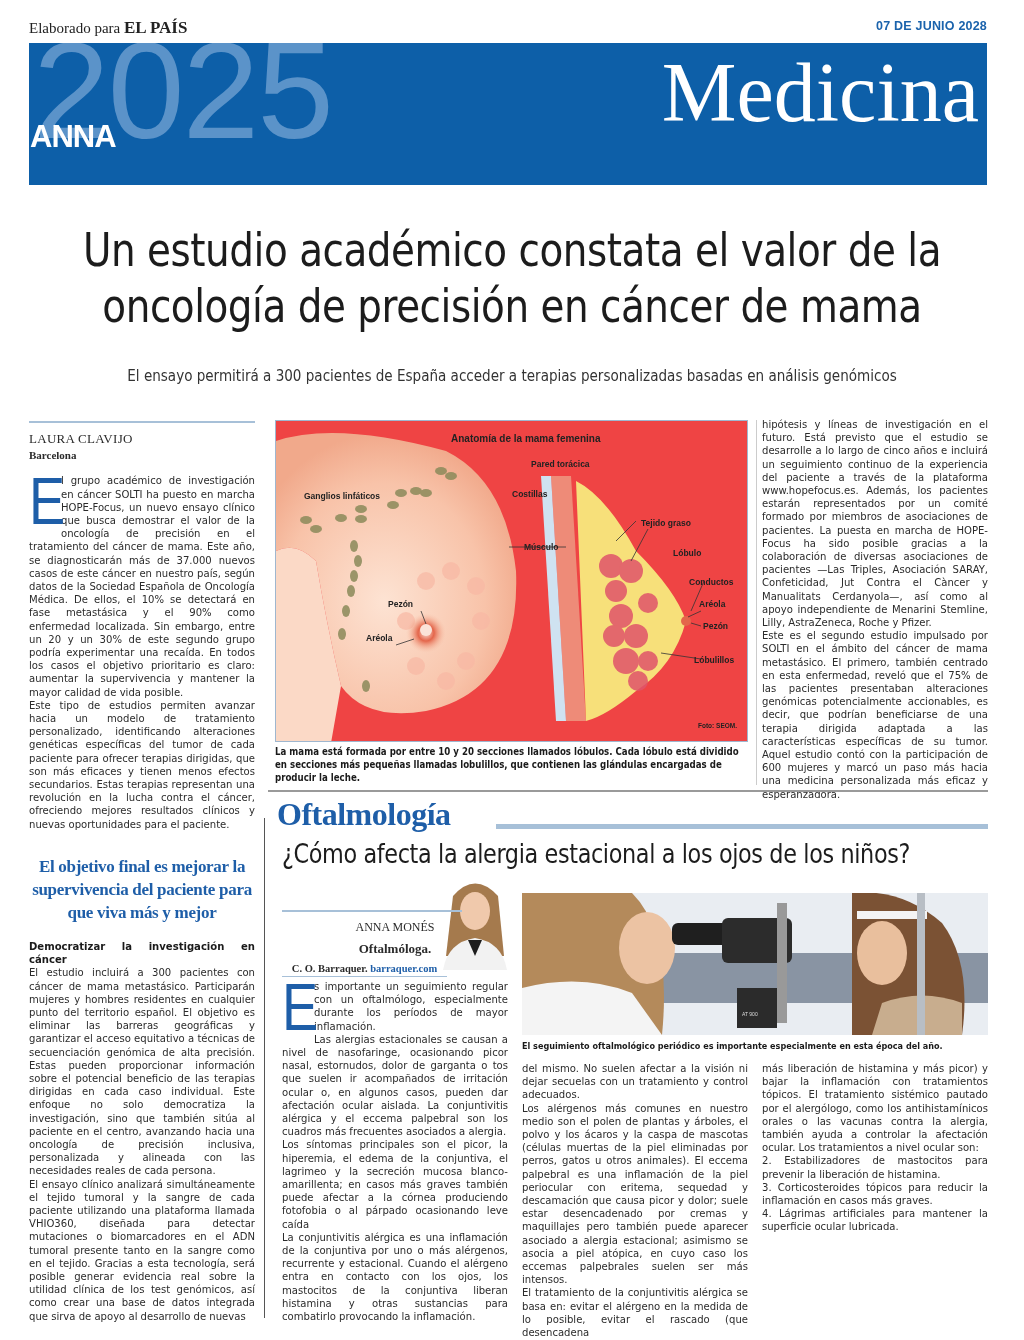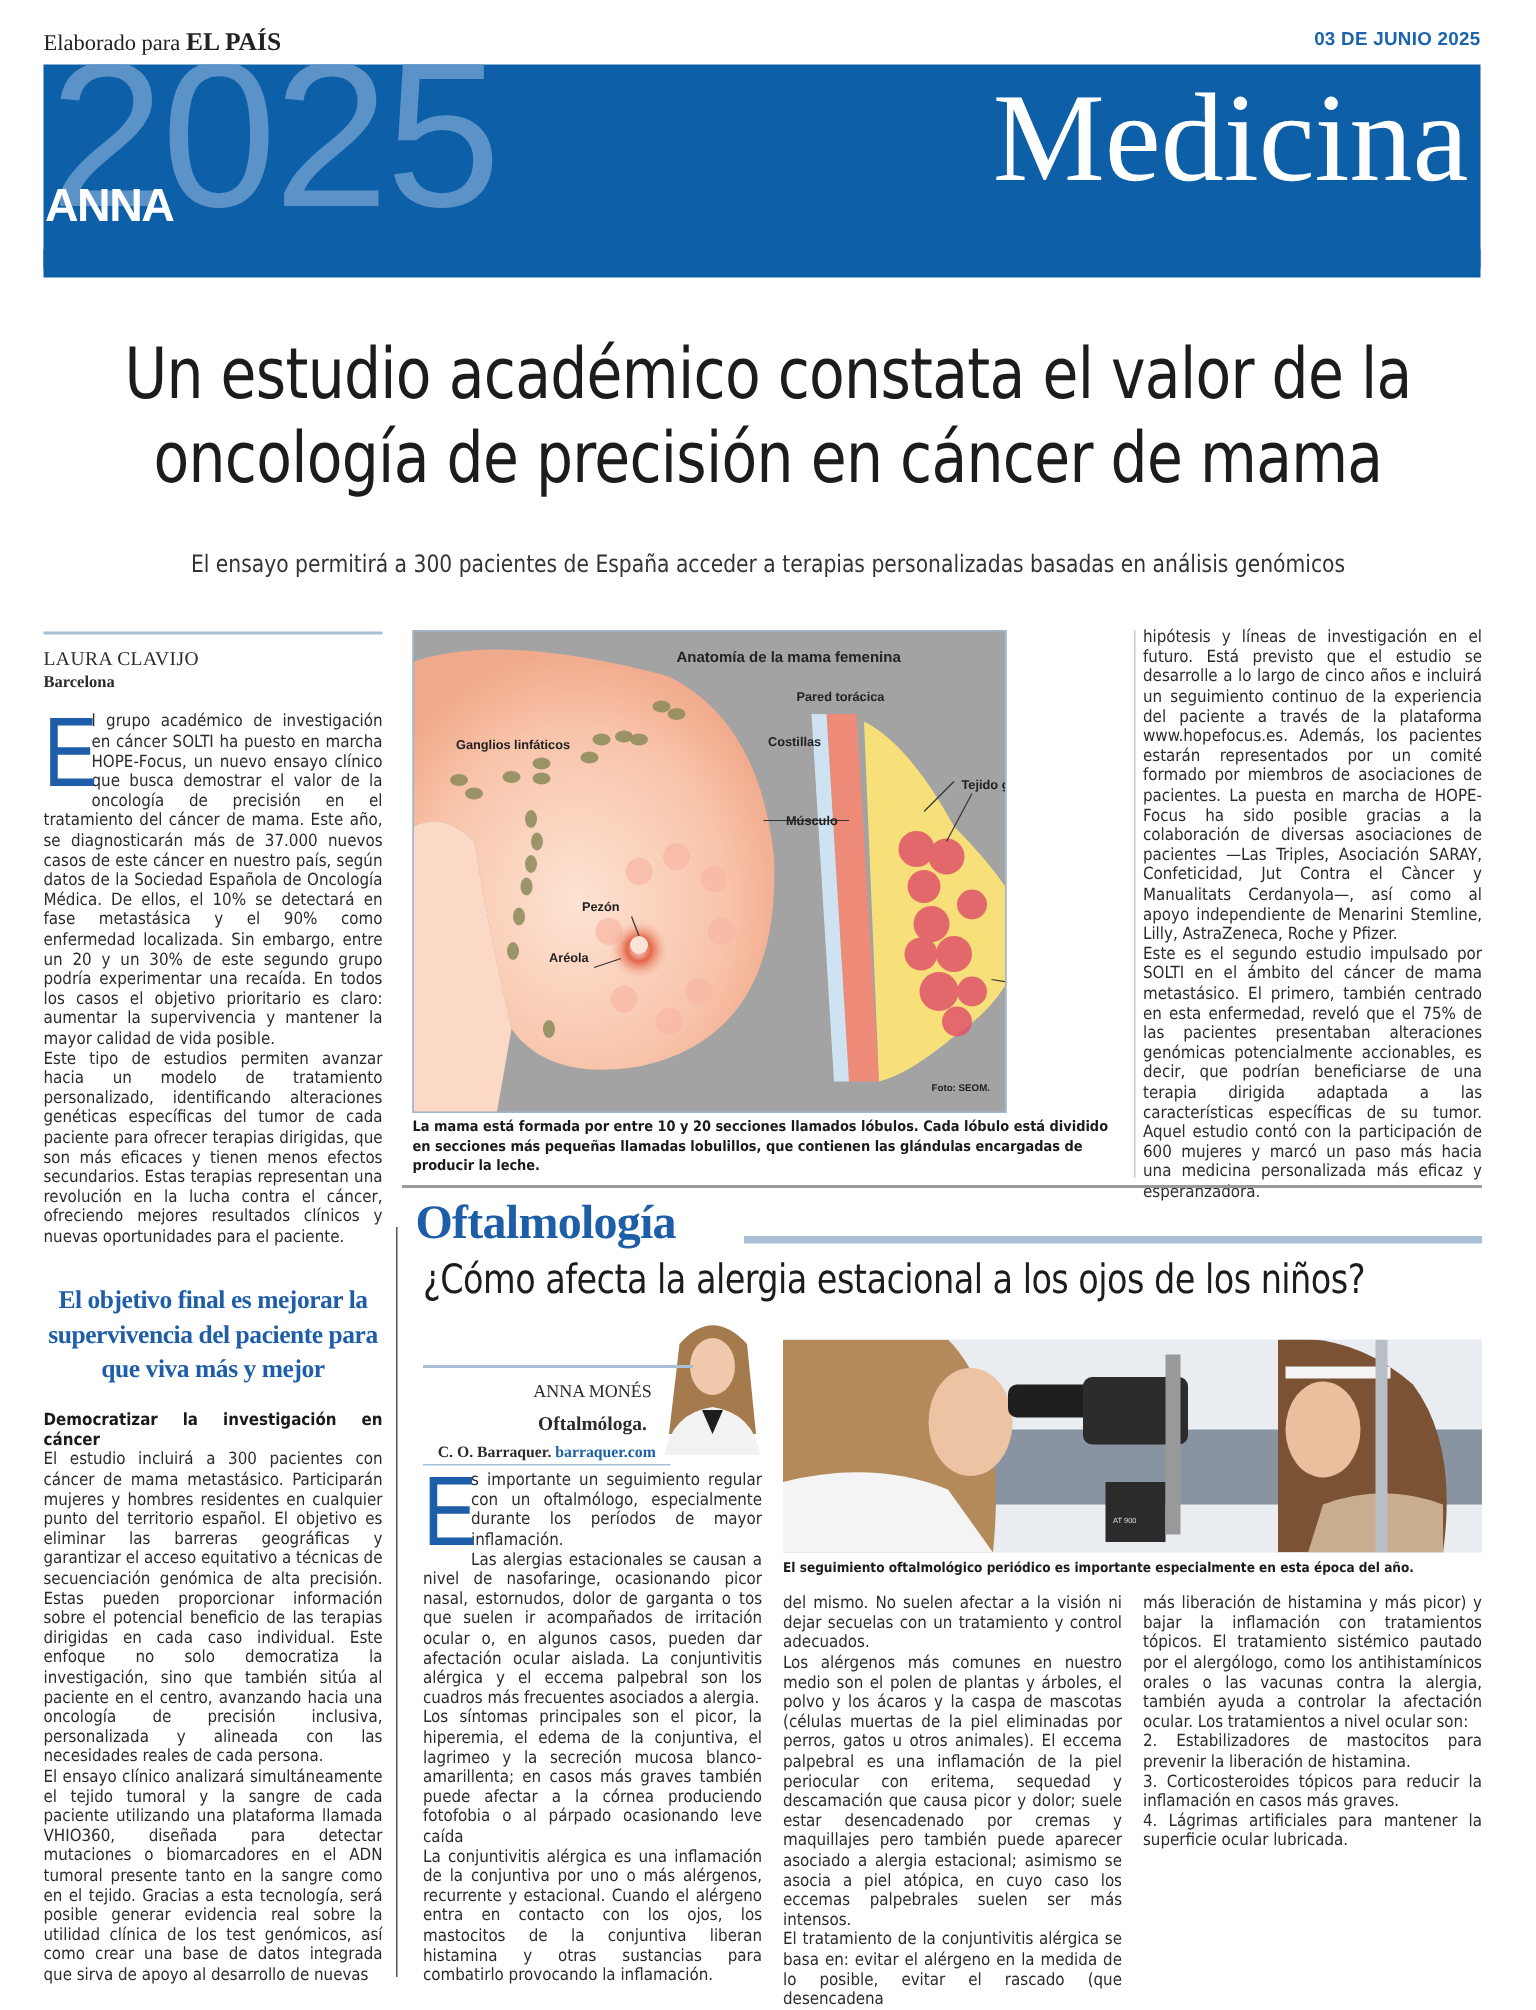--- a/index.html
+++ b/index.html
@@ -25,21 +25,21 @@
   .rule-top { border-top: 2px solid #a7c0d8; }
   .byline-name { font-family: "Liberation Serif", serif; font-size: 13px; color: #2b2b2b; letter-spacing: 0.3px; margin-top: 9px; }
   .byline-place { font-family: "Liberation Serif", serif; font-weight: bold; font-size: 11px; color: #2b2b2b; margin-top: 4px; margin-bottom: 12px; }
   .dropcap { float: left; font-family: "Liberation Sans", sans-serif; font-size: 66px; line-height: 50px; color: #1e5ea8; margin: 2px 6px 0 0; font-weight: normal; transform: scaleX(0.82); transform-origin: left top; width: 26px; height: 52px; }
 
   .pullquote { font-family: Liberation Serif, serif; font-weight: bold; font-size: 17px; line-height: 23px; color: #1e5ea8; text-align: center; margin: 0 0 16px 0; letter-spacing: -0.3px; }
   .subsection { font-weight: bold; color: #1a1a1a; }
 
   .vrule { position: absolute; width: 1px; background: #555; }
 
-  .figure1 { position: absolute; top: 420px; left: 275px; width: 396px; height: 322px; border: 1px solid #9fb7cf; background: #a3a3a3; overflow: hidden; }
+  .figure1 { position: absolute; top: 420px; left: 275px; width: 473px; height: 322px; border: 1px solid #9fb7cf; background: #ef4444; overflow: hidden; }
   .fig-title { position: absolute; top: 12px; left: 175px; font-family: "Liberation Sans", sans-serif; font-size: 10px; font-weight: bold; color: #222; }
   .fig-label { position: absolute; font-family: "Liberation Sans", sans-serif; font-size: 8.5px; font-weight: bold; color: #222; white-space: nowrap; }
   .fig-credit { position: absolute; right: 10px; bottom: 12px; font-family: "Liberation Sans", sans-serif; font-size: 6.5px; font-weight: bold; color: #222; }
   .caption { position: absolute; font-family: "DejaVu Sans Condensed", "DejaVu Sans", sans-serif; font-weight: bold; font-size: 9.6px; line-height: 13px; color: #1a1a1a; }
 
   .hr-grey { position: absolute; height: 2px; background: #9a9a9a; }
   .section2-title { position: absolute; top: 797px; left: 277px; font-family: "Liberation Serif", serif; font-weight: bold; font-size: 32px; color: #1e5ea8; line-height: 1.1; letter-spacing: -0.5px; }
   .section2-bar { position: absolute; top: 824px; left: 496px; width: 492px; height: 5px; background: #a7c0d8; }
   .section2-head { position: absolute; top: 838px; left: 282px; font-size: 27px; color: #1c1c1c; line-height: 1.2; letter-spacing: -0.4px; transform: scaleX(0.92); transform-origin: left top; white-space: nowrap; }
 
@@ -54,21 +54,21 @@
   .photo2 { position: absolute; top: 893px; left: 522px; width: 466px; height: 142px; overflow: hidden; background: #e8ecf0; }
 </style>
 </head>
 <body>
 
 <div class="topline">
   <div class="made-for">
     <span>Elaborado para</span>
     <b>EL PAÍS</b>
   </div>
-  <div class="date">03 DE JUNIO 2025</div>
+  <div class="date">07 DE JUNIO 2028</div>
 </div>
 
 <div class="masthead">
   <div class="year">2025</div>
   <div class="month">ANNA</div>
   <div class="section">Medicina</div>
 </div>
 <div class="bluebar"></div>
 
 <div class="headline">

